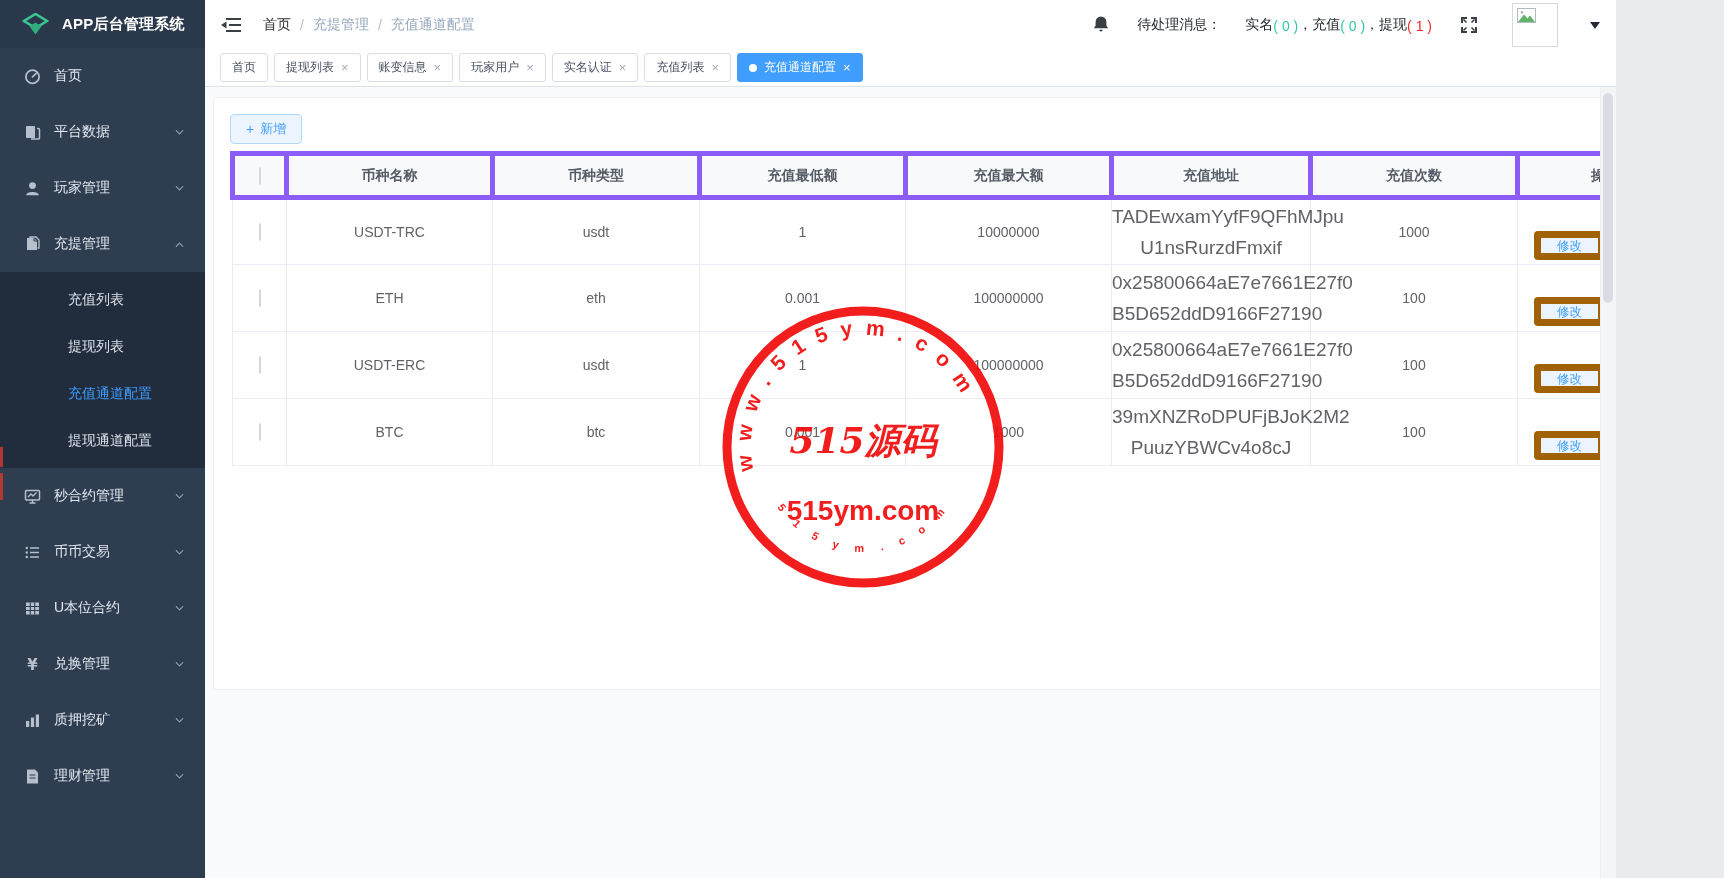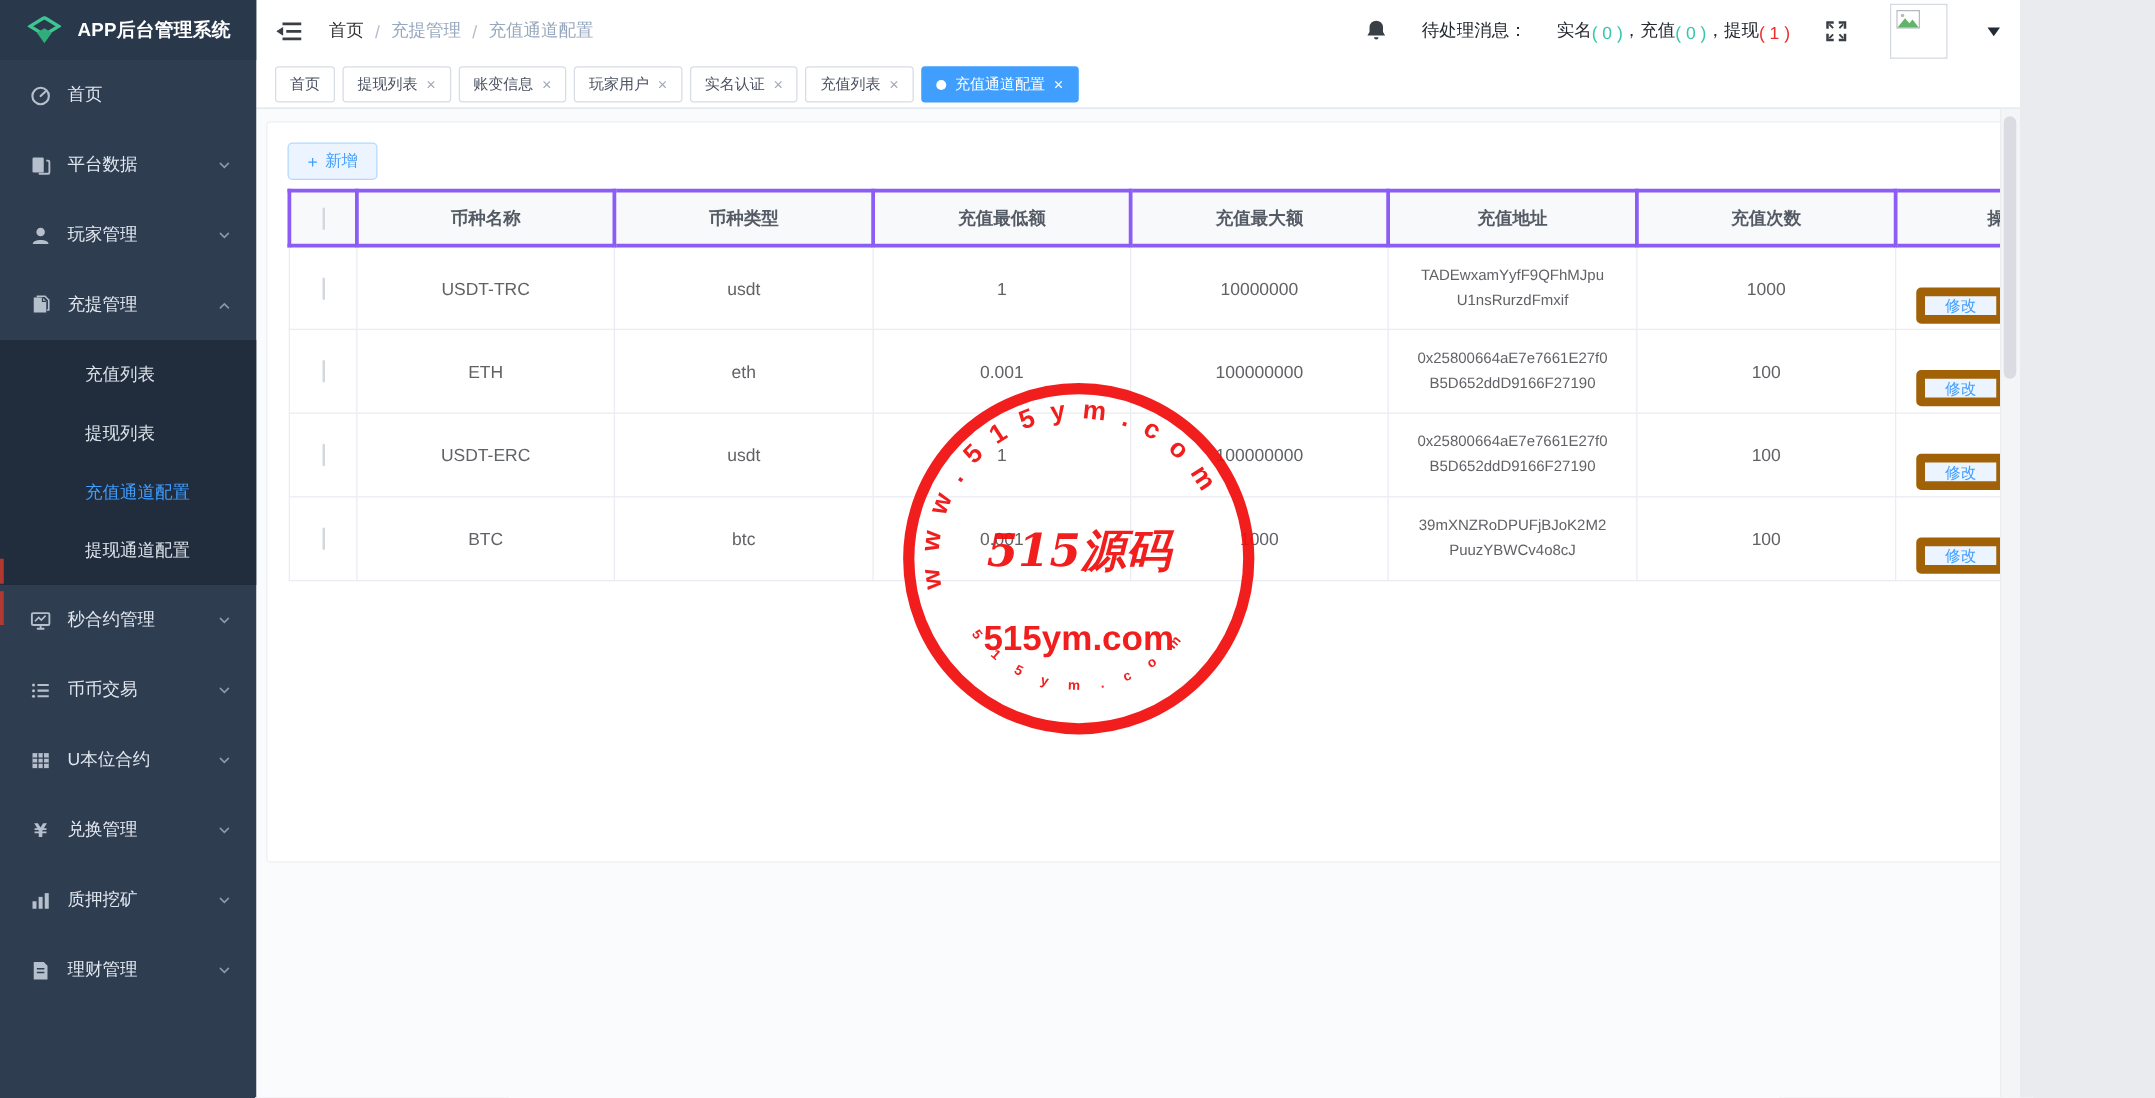--- a/index.html
+++ b/index.html
@@ -37,23 +37,23 @@
   .tab .x{ color:#a3abb8; font-size:13px; line-height:1;}
   .tab.active{ background:#409eff; border-color:#409eff; color:#fff;}
   .tab.active .x{ color:#fff;}
   .dot{ width:8px; height:8px; border-radius:50%; background:#fff;}
   
   .content{ position:absolute; left:205px; top:88px; right:0; bottom:0; background:#fafbfc;}
   .card{ position:absolute; left:8px; top:9px; width:1494px; height:593px; background:#fff; border:1px solid #edeff2; border-radius:3px; padding:16px;}
   .btn-add{ height:30px; padding:0 15px; background:#ecf5ff; border:1px solid #b3d8ff; color:#409eff; font-size:13px; border-radius:4px; display:inline-flex; align-items:center; gap:6px; cursor:pointer; font-family:inherit;}
   .btn-add .plus{ font-size:14px;}
   table.grid{ width:1460px; margin-top:7px; border-collapse:collapse; table-layout:fixed; font-size:14px; color:#606266; text-align:center;}
-  .grid th{ height:44px; background:#f8f9fb; border:3px solid #8b5cf6; font-weight:bold; color:#545b64; font-size:14px;}
+  .grid th{ height:44px; background:#f8f9fb; border:5px solid #8b5cf6; font-weight:bold; color:#545b64; font-size:14px;}
   .grid td{ height:67px; border:1px solid #e9ecf2; background:#fff;}
-  .addr{ line-height:1.65; font-size:12px;}
+  .addr{ line-height:1.65; font-size:19px;}
   .checkbox{ width:15px; height:15px; border:1px solid #d3d7de; border-radius:2px; background:#fff; margin:0 auto; cursor:pointer;}
   .btn-edit{ height:29px; padding:0 16px; background:#ecf5ff; border:7px solid #a16207; color:#409eff; border-radius:4px; font-size:12.5px; cursor:pointer; font-family:inherit;margin-top:28px;}
   .btn-del{ height:29px; padding:0 16px; background:#fef0f0; border:1px solid #f8c1c1; color:#b91c1c; border-radius:4px; font-size:12.5px; cursor:pointer; margin-left:12px; font-family:inherit;}
   
   .stamp{ position:absolute; left:713px; top:297px; width:300px; height:300px; z-index:40; pointer-events:none; opacity:.93;}
   
   .vtrack{ position:absolute; right:0; top:87px; bottom:0; width:16px; background:#f4f5f7; border-left:1px solid #ebedef; z-index:8;}
   .vthumb{ position:absolute; right:3px; top:6px; width:10px; height:210px; background:#d9dce2; border-radius:5px; cursor:pointer;}
 </style>
 </head>

